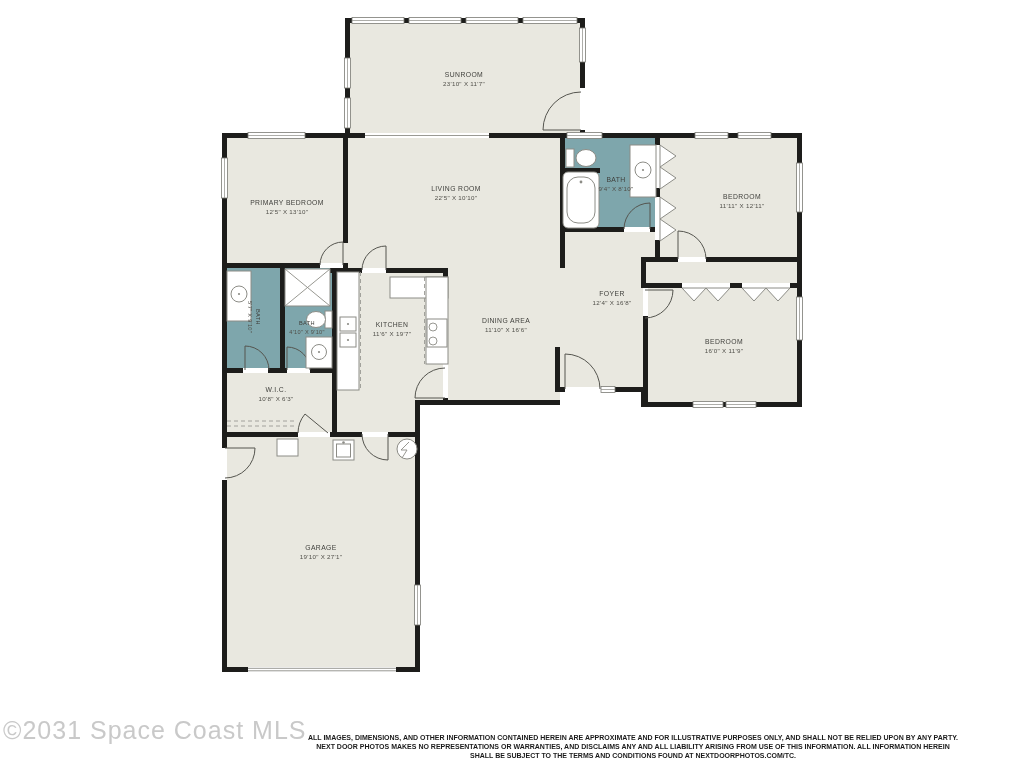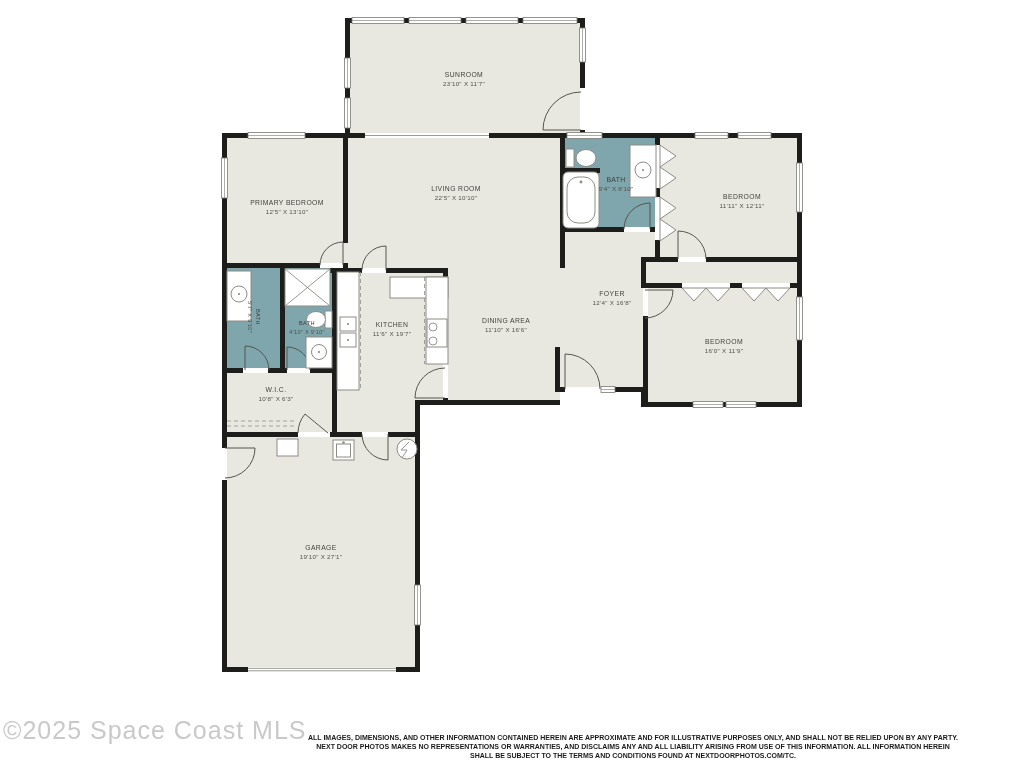--- a/index.html
+++ b/index.html
@@ -199,20 +199,20 @@
       </g>
       <text class="rname rsmall" x="307" y="325">BATH</text>
       <text class="rdims rsmall" x="307" y="334">4'10" X 9'10"</text>
       <text class="rname" x="276" y="392">W.I.C.</text>
       <text class="rdims" x="276" y="401">10'8" X 6'3"</text>
       <text class="rname" x="321" y="550">GARAGE</text>
       <text class="rdims" x="321" y="559">19'10" X 27'1"</text>
     </g>
   </svg>
 
-  <div class="watermark">©2025 Space Coast MLS</div>
+  <div class="watermark">©2031 Space Coast MLS</div>
 
   <div class="disclaimer">
     <div>ALL IMAGES, DIMENSIONS, AND OTHER INFORMATION CONTAINED HEREIN ARE APPROXIMATE AND FOR ILLUSTRATIVE PURPOSES ONLY, AND SHALL NOT BE RELIED UPON BY ANY PARTY.</div>
     <div>NEXT DOOR PHOTOS MAKES NO REPRESENTATIONS OR WARRANTIES, AND DISCLAIMS ANY AND ALL LIABILITY ARISING FROM USE OF THIS INFORMATION. ALL INFORMATION HEREIN</div>
     <div>SHALL BE SUBJECT TO THE TERMS AND CONDITIONS FOUND AT NEXTDOORPHOTOS.COM/TC.</div>
   </div>
 </div>
 
 </body></html>

